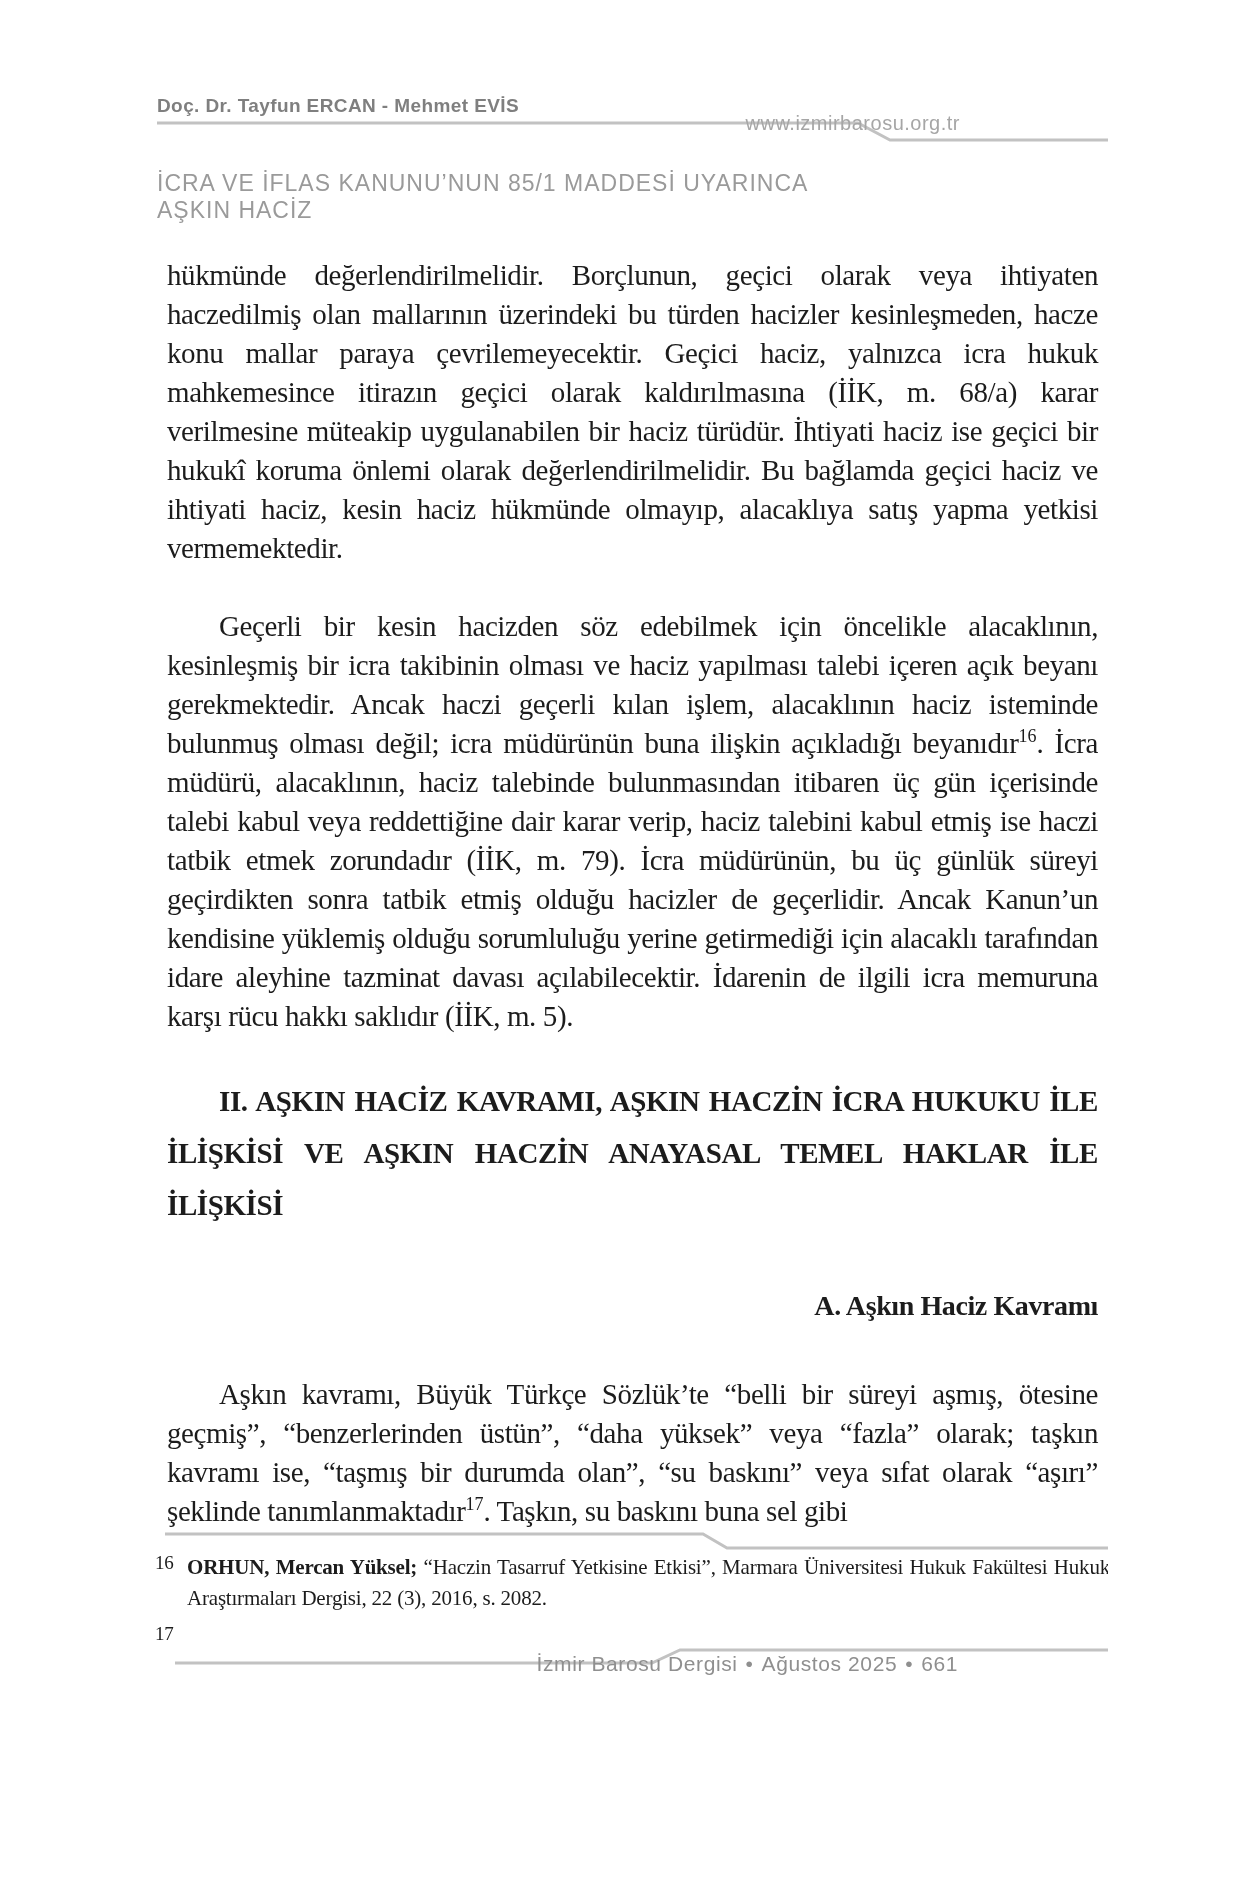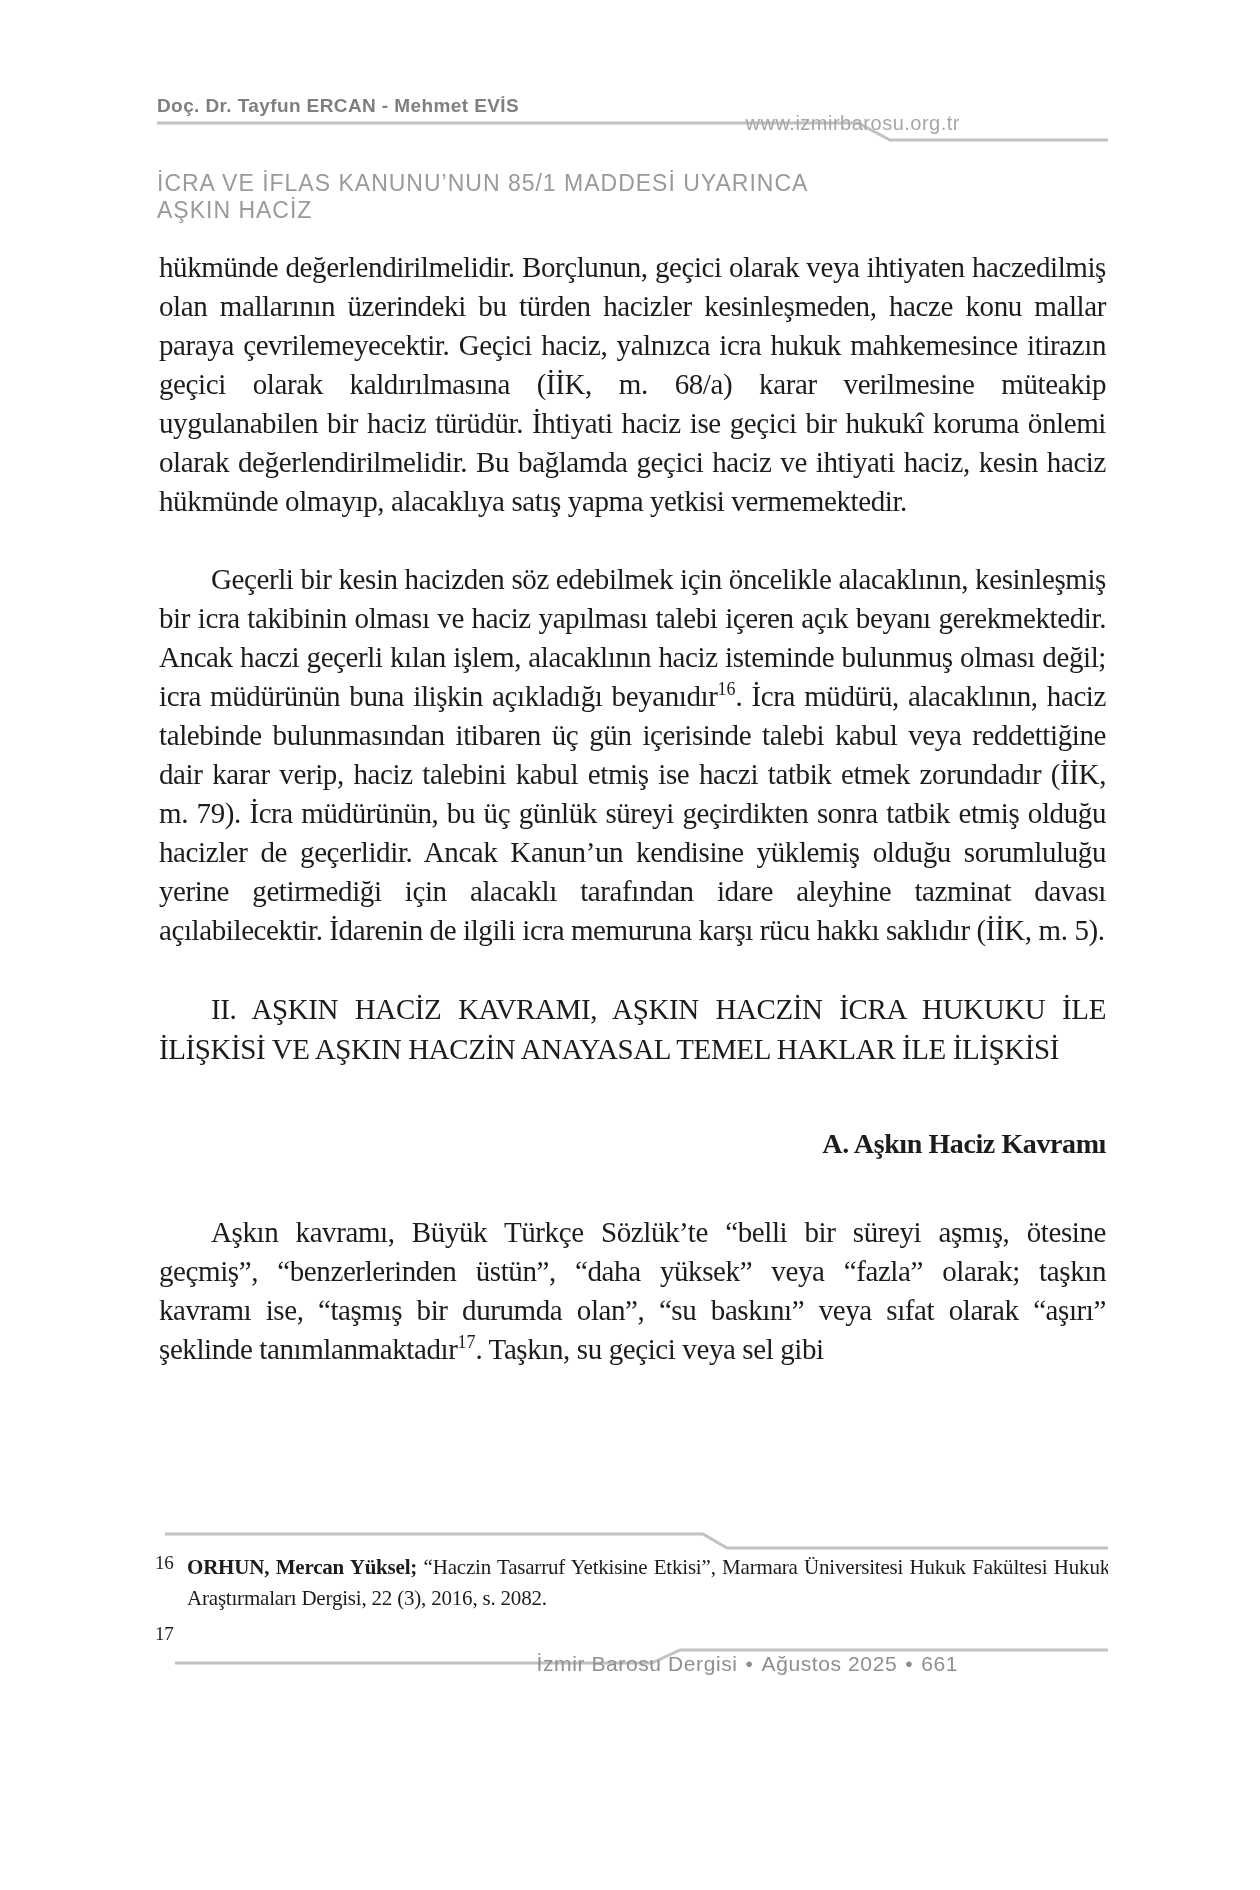--- a/index.html
+++ b/index.html
@@ -39,27 +39,27 @@
     font-family:"Liberation Sans", sans-serif;
     font-size:20px;color:var(--url-gray);letter-spacing:.5px;
   }
 
   
   .article-body{
     position:absolute;left:155px;top:244px;width:955px;
     font-size:29px;line-height:39px;color:var(--body-text);
     letter-spacing:-.4px;text-align:justify;
   }
-  .article-body p{margin:4px;}
+  .article-body p{margin:12px;}
   .para-indent{text-indent:52px;}
   .para-gap{margin-top:39px !important;}
   .section-heading{
     margin-top:39px !important;
-    font-weight:normal;text-indent:52px;text-align:justify;
-    font-size:29px;line-height:40px;
+    font-weight:bold;text-indent:52px;text-align:justify;
+    font-size:29px;line-height:52px;
   }
   .subsection-heading{
     margin-top:55px !important;
     font-weight:bold;text-indent:52px;text-align:right;
     font-size:28px;
   }
   .para-after-sub{margin-top:50px !important;}
   sup.fn-ref{font-size:18px;line-height:0;vertical-align:super;letter-spacing:0;}
 
   
@@ -104,21 +104,21 @@
   <div class="article-body">
 
     <p>hükmünde değerlendirilmelidir. Borçlunun, geçici olarak veya ihtiyaten haczedilmiş olan mallarının üzerindeki bu türden hacizler kesinleşmeden, hacze konu mallar paraya çevrilemeyecektir. Geçici haciz, yalnızca icra hukuk mahkemesince itirazın geçici olarak kaldırılmasına (İİK, m. 68/a) karar verilmesine müteakip uygulanabilen bir haciz türüdür. İhtiyati haciz ise geçici bir hukukî koruma önlemi olarak değerlendirilmelidir. Bu bağlamda geçici haciz ve ihtiyati haciz, kesin haciz hükmünde olmayıp, alacaklıya satış yapma yetkisi vermemektedir.</p>
 
     <p class="para-indent para-gap"><span>Geçerli bir kesin hacizden söz edebilmek için öncelikle alacaklının, kesinleşmiş bir icra takibinin olması ve haciz yapılması talebi içeren açık beyanı gerekmektedir. Ancak haczi geçerli kılan işlem, alacaklının haciz isteminde bulunmuş olması değil; icra müdürünün buna ilişkin açıkladığı beyanıdır</span><sup class="fn-ref">16</sup><span>. İcra müdürü, alacaklının, haciz talebinde bulunmasından itibaren üç gün içerisinde talebi kabul veya reddettiğine dair karar verip, haciz talebini kabul etmiş ise haczi tatbik etmek zorundadır (İİK, m. 79). İcra müdürünün, bu üç günlük süreyi geçirdikten sonra tatbik etmiş olduğu hacizler de geçerlidir. Ancak Kanun’un kendisine yüklemiş olduğu sorumluluğu yerine getirmediği için alacaklı tarafından idare aleyhine tazminat davası açılabilecektir. İdarenin de ilgili icra memuruna karşı rücu hakkı saklıdır (İİK, m. 5).</span></p>
 
     <p class="section-heading">II. AŞKIN HACİZ KAVRAMI, AŞKIN HACZİN İCRA HUKUKU İLE İLİŞKİSİ VE AŞKIN HACZİN ANAYASAL TEMEL HAKLAR İLE İLİŞKİSİ</p>
 
     <p class="subsection-heading">A. Aşkın Haciz Kavramı</p>
 
-    <p class="para-indent para-after-sub"><span>Aşkın kavramı, Büyük Türkçe Sözlük’te “belli bir süreyi aşmış, ötesine geçmiş”, “benzerlerinden üstün”, “daha yüksek” veya “fazla” olarak; taşkın kavramı ise, “taşmış bir durumda olan”, “su baskını” veya sıfat olarak “aşırı” şeklinde tanımlanmaktadır</span><sup class="fn-ref">17</sup><span>. Taşkın, su geçici veya sel gibi</span></p>
+    <p class="para-indent para-after-sub"><span>Aşkın kavramı, Büyük Türkçe Sözlük’te “belli bir süreyi aşmış, ötesine geçmiş”, “benzerlerinden üstün”, “daha yüksek” veya “fazla” olarak; taşkın kavramı ise, “taşmış bir durumda olan”, “su baskını” veya sıfat olarak “aşırı” şeklinde tanımlanmaktadır</span><sup class="fn-ref">17</sup><span>. Taşkın, su baskını buna sel gibi</span></p>
 
   </div>
 
   <svg class="footnote-separator" viewBox="0 0 1260 28" aria-hidden="true">
     <path d="M165,8 L703,8 L727,22 L1110,22" fill="none" stroke="#c2c2c2" stroke-width="3"></path>
   </svg>
 
   <div class="footnotes">
     <div class="footnote">
       <span class="fn-marker">16</span><span class="fn-author">ORHUN, Mercan Yüksel;</span><span> “Haczin Tasarruf Yetkisine Etkisi”, Marmara Üniversitesi Hukuk Fakültesi Hukuk Araştırmaları Dergisi, 22 (3), 2016, s. 2082.</span>

